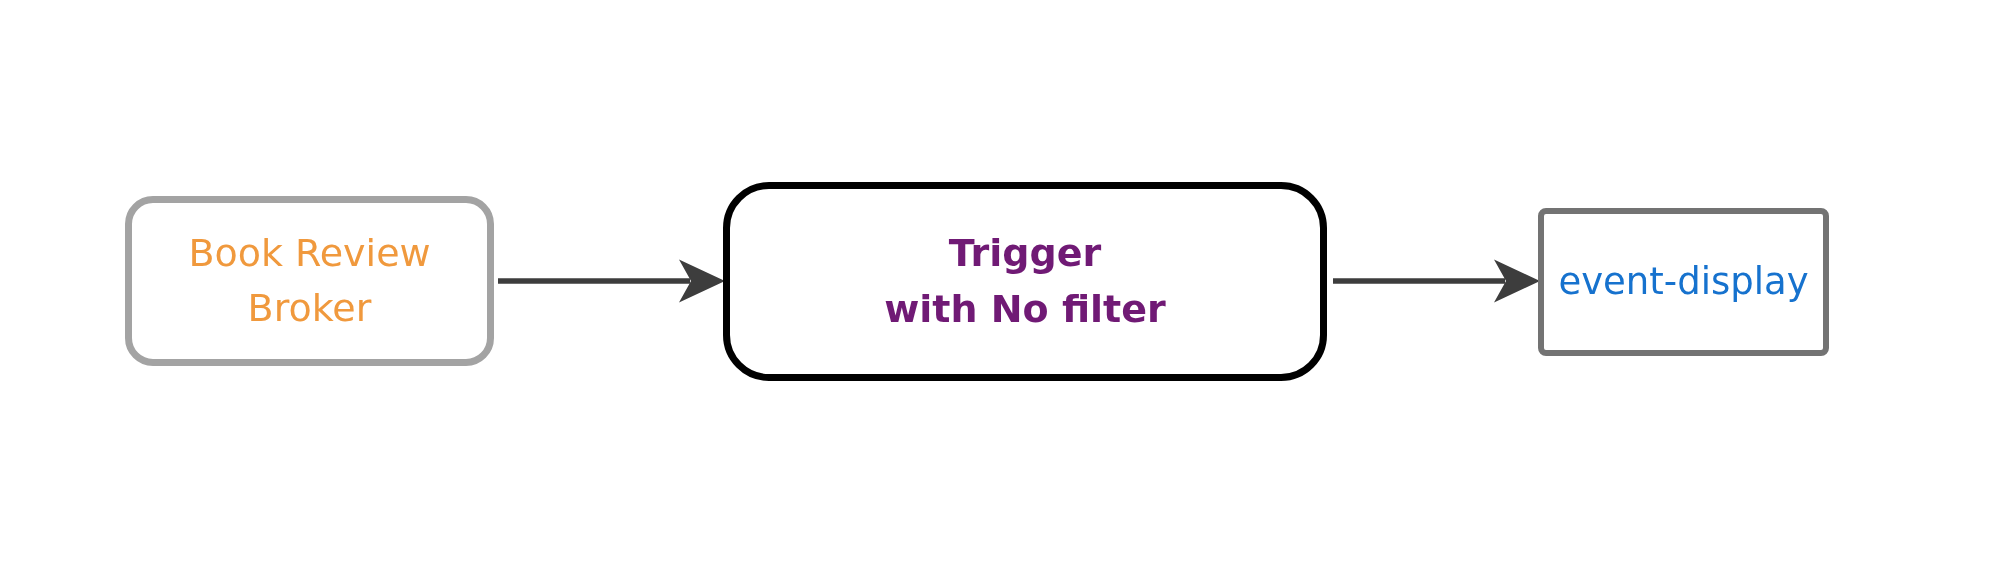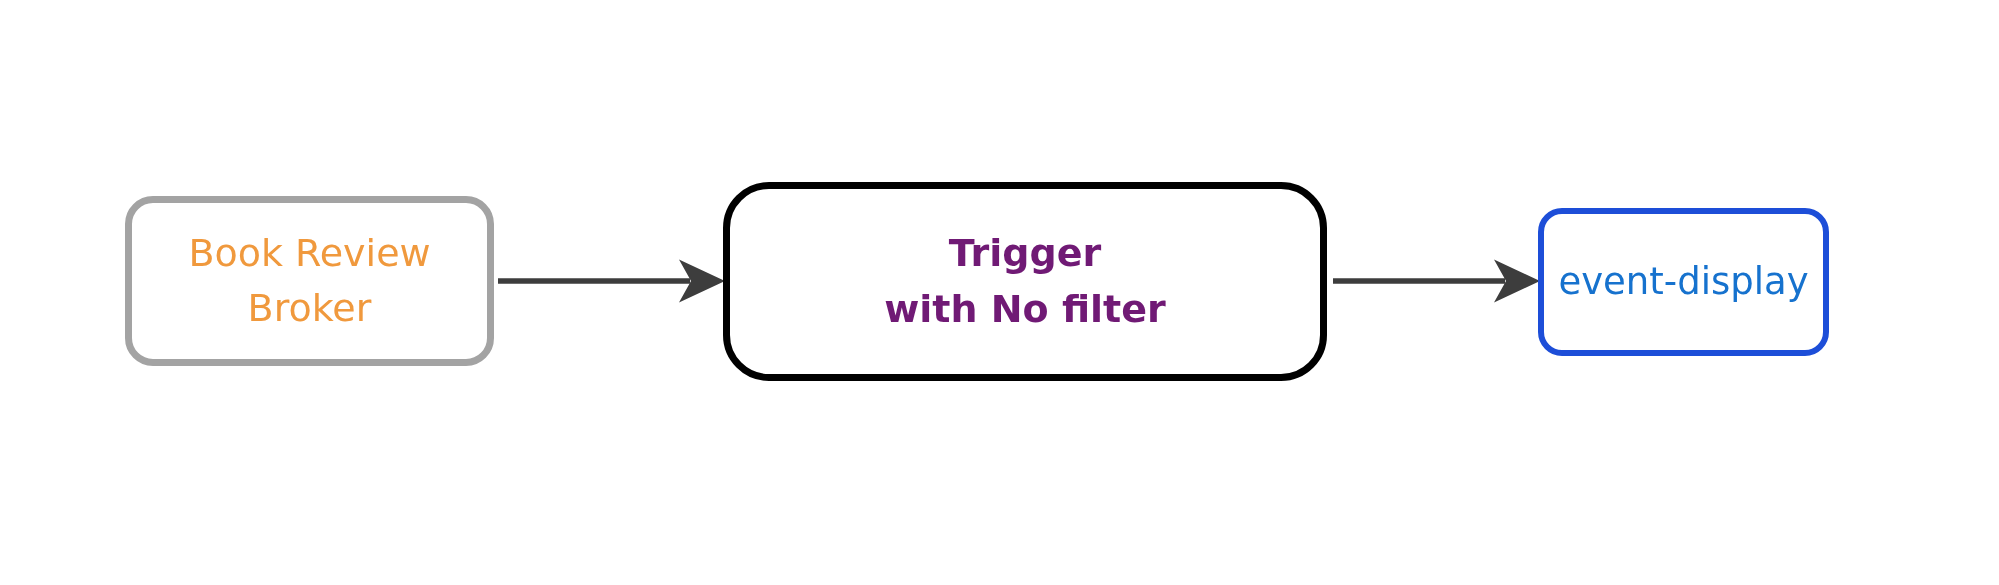--- a/index.html
+++ b/index.html
@@ -61,22 +61,22 @@
     border: 7px solid #000000;
     border-radius: 46px;
     color: #701a75;
     font-weight: bold;
   }
   .node-display {
     left: 1538px;
     top: 208px;
     width: 291px;
     height: 148px;
-    border: 6px solid #1d4ed8;
-    border-radius: 24px;
+    border: 6px solid #737373;
+    border-radius: 8px;
     color: #1672ce;
     font-size: 37px;
   }
 </style>
 </head>
 <body>
 
 <div class="canvas">
 
   <svg class="edges-layer" viewBox="0 0 1999 585" aria-hidden="true">

